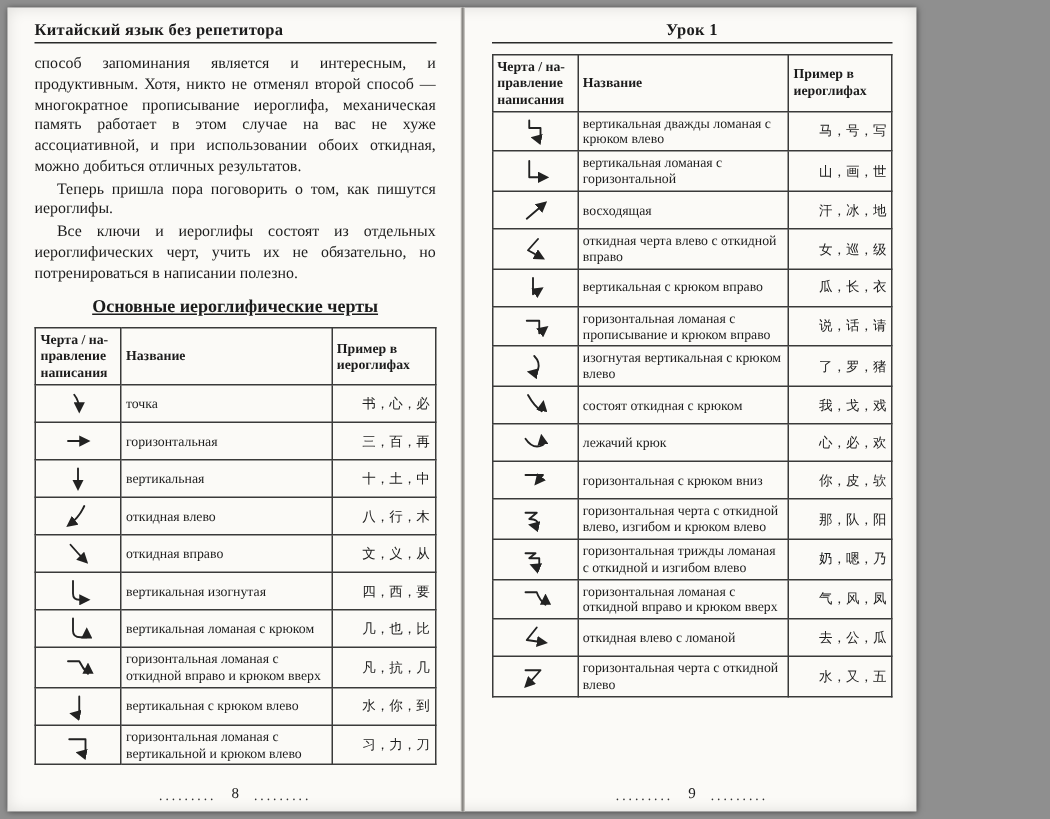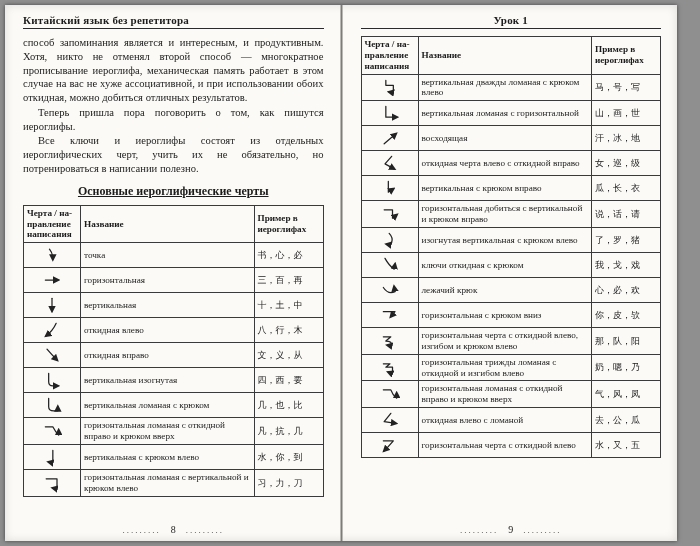--- a/index.html
+++ b/index.html
@@ -1,32 +1,32 @@
 <!DOCTYPE html>
 <html><head>
 <meta charset="utf-8">
 <style>
   html,body{margin:0;padding:0;width:700px;height:546px;overflow:hidden;
     background:#8f8f8f;font-family:"Liberation Serif", serif;color:#1c1c1c;}
-  .spread{position:absolute;left:5px;top:5px;width:672px;height:536px;
+  .spread{position:absolute;left:5px;top:5px;width:606px;height:536px;
     background:#fbfaf7;display:flex;box-shadow:0 0 4px rgba(0,0,0,.55), inset 0 0 10px rgba(0,0,0,.12);}
   .page{flex:1;padding:9px 16px 6px 18px;box-sizing:border-box;display:flex;flex-direction:column;overflow:hidden;}
   .gutter{width:3px;background:linear-gradient(to right,#d8d6d2,#7e7c78,#d8d6d2);}
   .page-head{font-weight:bold;font-size:11px;letter-spacing:.2px;padding-bottom:2px;
     border-bottom:1px solid #2a2a2a;margin-bottom:7px;}
   .head-right{text-align:center;}
   .bodytext p{margin:0 0 1px 0;font-size:10.6px;line-height:1.3;text-align:justify;}
   .bodytext p.indent{text-indent:15px;}
   .section-title{text-align:center;font-weight:bold;font-size:12px;margin:7px 0 6px 0;text-decoration:underline;}
   table.strokes{border-collapse:collapse;width:100%;font-size:9.2px;line-height:1.18;table-layout:fixed;padding-left:37px;}
   table.strokes th,table.strokes td{border:1px solid #3a3a3a;padding:2px 3px;vertical-align:middle;
     overflow:hidden;}
   table.strokes th{text-align:left;font-weight:bold;}
   .c-stroke{width:50px;}
-  .c-ex{width:62px;}
+  .c-ex{width:62px;text-align:right;}
   td.stroke-cell{text-align:center;}
   svg.stroke{width:24px;height:20px;display:inline-block;vertical-align:middle;}
   svg.stroke path{stroke:#222;stroke-width:1.5;fill:none;stroke-linecap:round;stroke-linejoin:round;}
   .cjk{font-size:9px;}
   .page-footer{margin-top:auto;padding-top:4px;text-align:center;font-size:9px;
     display:flex;justify-content:center;align-items:center;gap:10px;}
   .footer-dots{letter-spacing:2px;color:#333;}
   .page-number{font-size:10px;}
   .right-table td{padding:3px 3px;}
 </style>
@@ -189,35 +189,35 @@
             <td class="c-stroke stroke-cell"><svg class="stroke" viewBox="0 0 24 24">
                 <path d="M10 4 L10 17 L16 13" marker-end="url(#ah)"></path>
               </svg></td>
             <td>вертикальная с крюком вправо</td>
             <td class="c-ex cjk">瓜，长，衣</td>
           </tr>
           <tr>
             <td class="c-stroke stroke-cell"><svg class="stroke" viewBox="0 0 24 24">
                 <path d="M5 7 L15 7 L15 17 L20 13" marker-end="url(#ah)"></path>
               </svg></td>
-            <td>горизонтальная добиться с вертикальной и крюком вправо</td>
+            <td>горизонтальная ломаная с прописывание и крюком вправо</td>
             <td class="c-ex cjk">说，话，请</td>
           </tr>
           <tr>
             <td class="c-stroke stroke-cell"><svg class="stroke" viewBox="0 0 24 24">
                 <path d="M11 4 Q16 9 14 15 Q13 18 8 17" marker-end="url(#ah)"></path>
               </svg></td>
             <td>изогнутая вертикальная с крюком влево</td>
             <td class="c-ex cjk">了，罗，猪</td>
           </tr>
           <tr>
             <td class="c-stroke stroke-cell"><svg class="stroke" viewBox="0 0 24 24">
                 <path d="M6 4 Q11 13 17 17 L18 11" marker-end="url(#ah)"></path>
               </svg></td>
-            <td>ключи откидная с крюком</td>
+            <td>состоят откидная с крюком</td>
             <td class="c-ex cjk">我，戈，戏</td>
           </tr>
           <tr>
             <td class="c-stroke stroke-cell"><svg class="stroke" viewBox="0 0 24 24">
                 <path d="M4 9 Q10 18 18 14 L17 8" marker-end="url(#ah)"></path>
               </svg></td>
             <td>лежачий крюк</td>
             <td class="c-ex cjk">心，必，欢</td>
           </tr>
           <tr>

